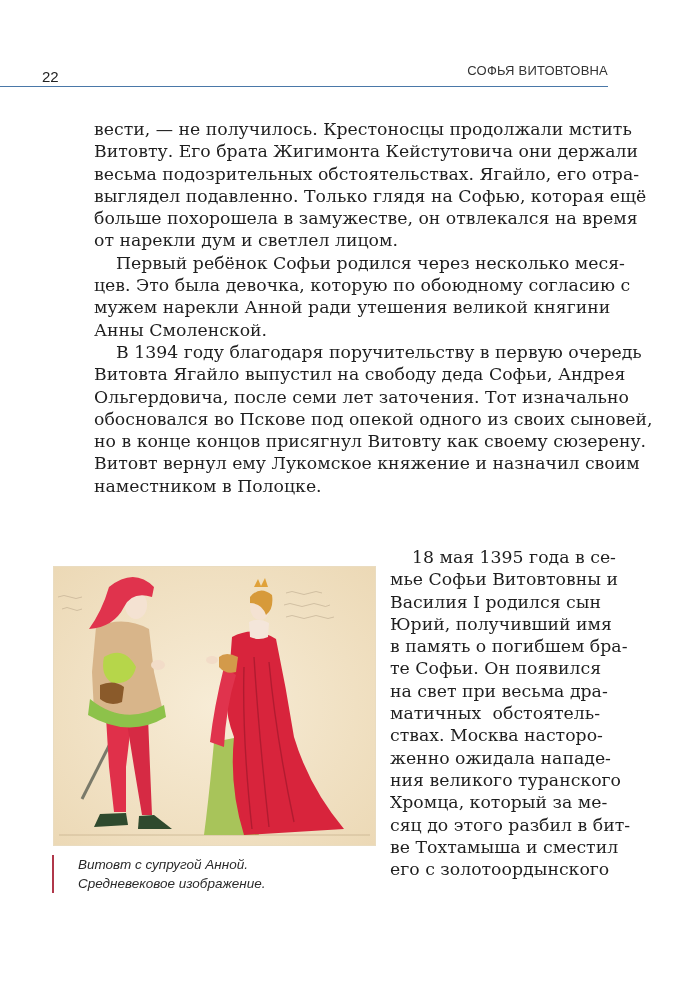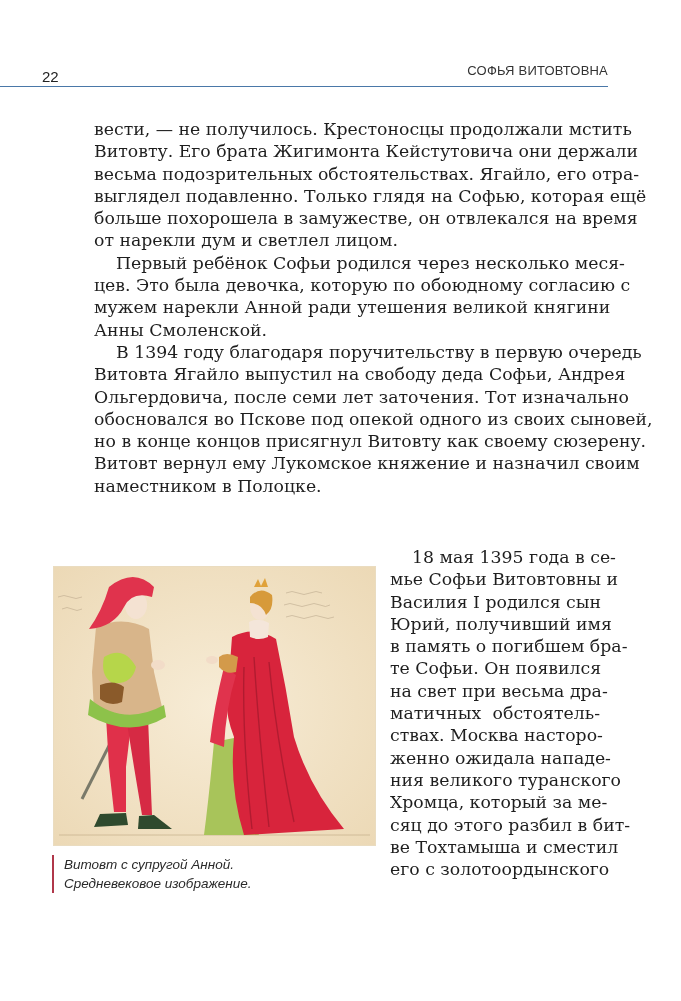--- a/index.html
+++ b/index.html
@@ -72,21 +72,21 @@
       height: 278px;
       background: #f3e6cc;
       border: 1px solid #eadcc0;
       overflow: hidden;
     }
     .caption {
       position: absolute;
       left: 52px;
       top: 855px;
       border-left: 2px solid #b0374a;
-      padding-left: 10px;
+      padding-left: 24px;
       font-family: "Liberation Sans", sans-serif;
       font-style: italic;
       font-size: 13.5px;
       line-height: 19px;
       color: #2a2a2a;
     }
     .side-text {
       position: absolute;
       left: 390px;
       top: 540px;

